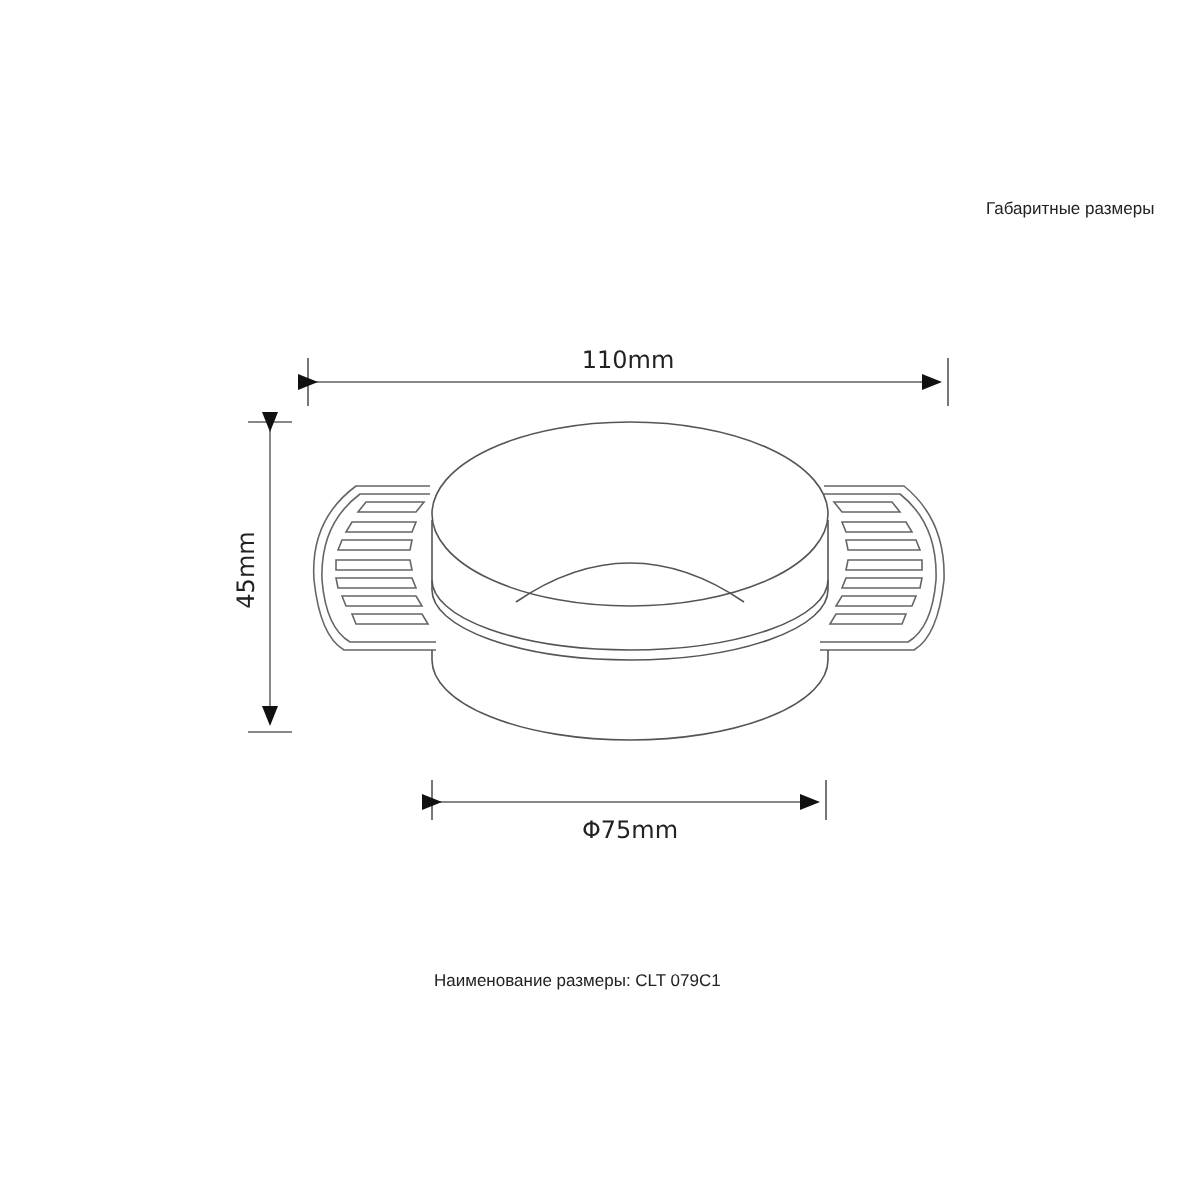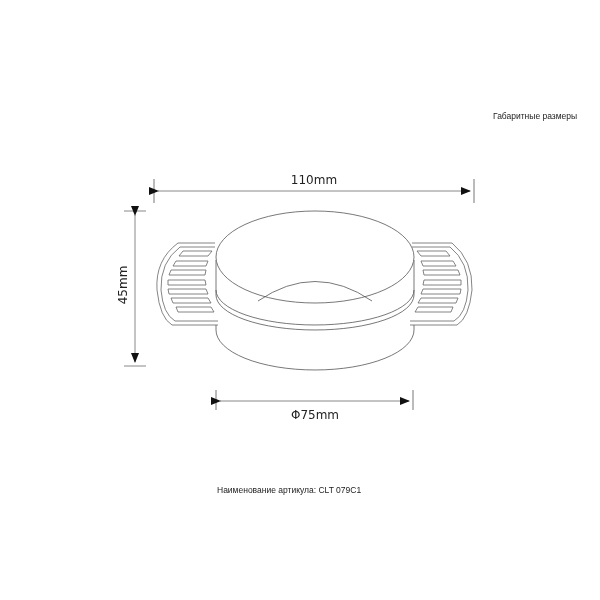--- a/index.html
+++ b/index.html
@@ -1,17 +1,17 @@
 <!DOCTYPE html>
 <html><head>
   <meta charset="utf-8">
   <style>
     html, body { margin: 0; padding: 0; background: #ffffff; }
     body { width: 600px; height: 600px; position: relative; overflow: hidden; font-family: "Liberation Sans", sans-serif; }
-    .title { position: absolute; top: 99px; left: 493px; font-size: 8.5px; color: #222; white-space: nowrap; margin-top: 12px; }
+    .title { position: absolute; top: 99px; left: 493px; font-size: 8.5px; color: #222; white-space: nowrap; }
     .article { position: absolute; top: 485px; left: 217px; font-size: 8.5px; color: #222; white-space: nowrap; }
     svg.drawing { position: absolute; left: 0; top: 0; }
     .dimtext { font-family: "DejaVu Sans", sans-serif; font-size: 12px; fill: #222; }
   </style>
 </head>
 <body>
 
 <div class="title">Габаритные размеры</div>
 
 <svg class="drawing" width="600" height="600" viewBox="0 0 600 600">
@@ -72,13 +72,13 @@
 
     <path d="M216,260 L216,295 A99,35 0 0 0 414,295 L414,260"></path>
     <path d="M216,290 A99,35 0 0 0 414,290" fill="none"></path>
 
     <ellipse cx="315" cy="257" rx="99" ry="46"></ellipse>
 
     <path d="M258,301 Q315,262 372,301" fill="none"></path>
   </g>
 </svg>
 
-<div class="article">Наименование артикула: CLT 079C1</div>
+<div class="article">Наименование размеры: CLT 079C1</div>
 
 </body></html>

